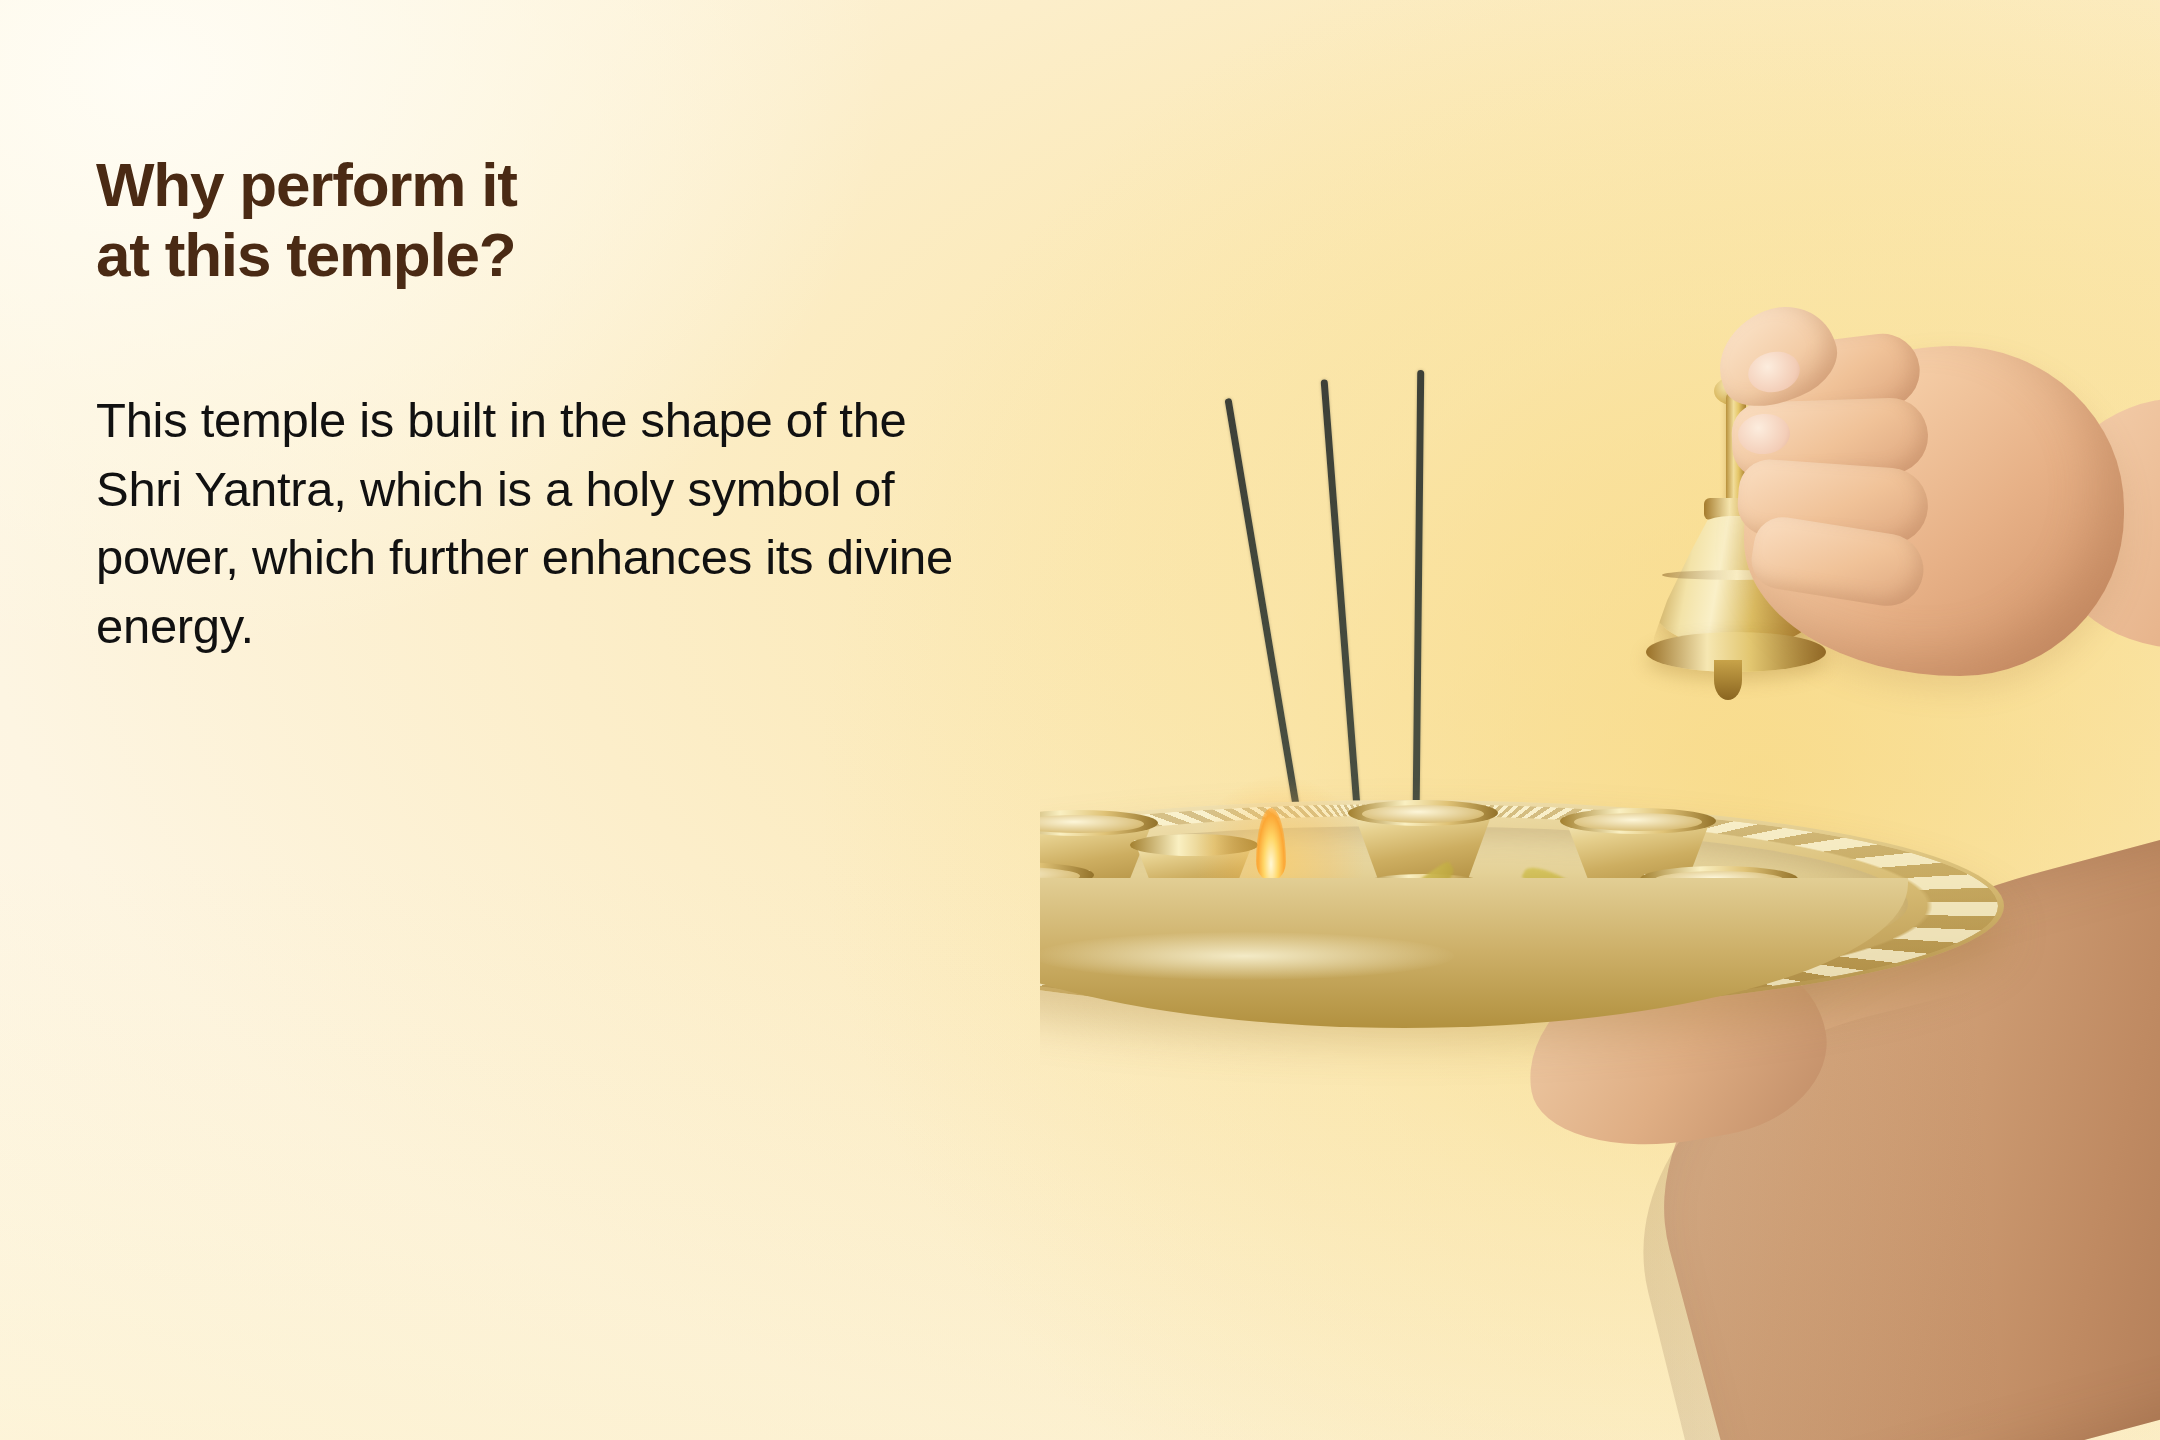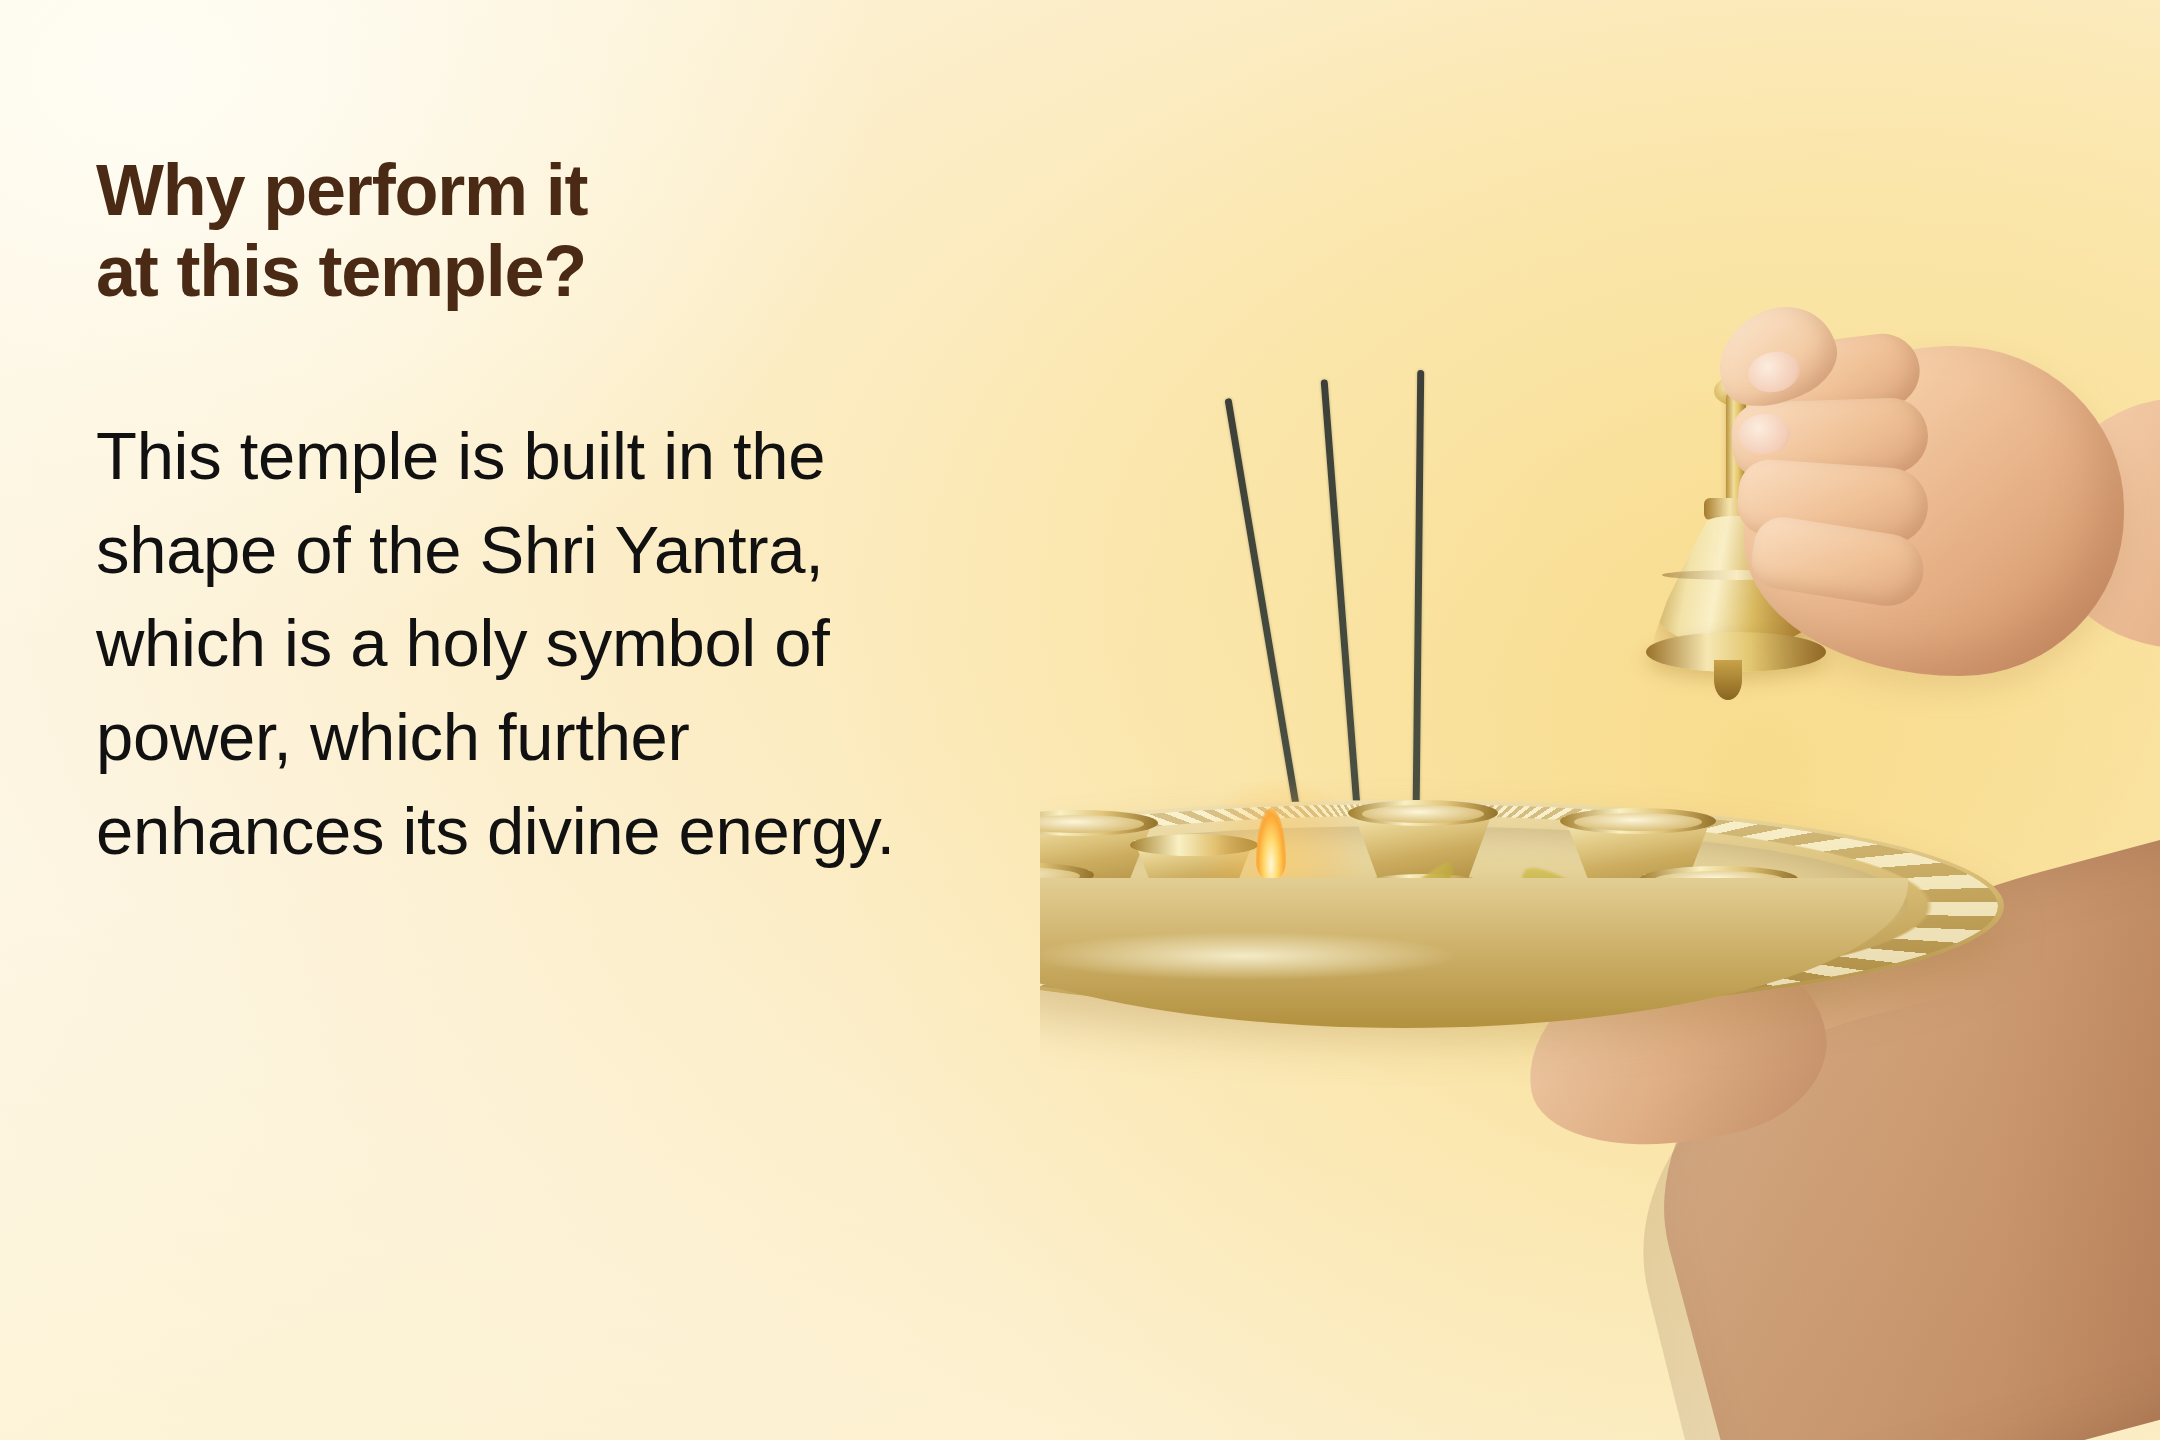--- a/index.html
+++ b/index.html
@@ -21,30 +21,30 @@
   .bg-corner-light{position:absolute;left:0;top:0;width:56%;height:62%;
     background:radial-gradient(75% 80% at 12% 8%, rgba(255,253,245,.95) 0%, rgba(254,250,234,.55) 46%, rgba(253,246,222,0) 82%);}
   .bg-bottom-warm{position:absolute;left:0;bottom:0;width:100%;height:40%;
     background:linear-gradient(to top, rgba(250,230,168,.30), rgba(250,230,168,0));}
 
   
   .text-col{position:absolute;left:96px;top:150px;width:1010px;}
   .headline{
     color:#4A2A14;
     font-weight:700;
-    font-size:72px;
+    font-size:62px;
     line-height:1.13;
     letter-spacing:-1.2px;
     margin:0 0 96px 0;
     white-space:pre-line;
   }
   .bodytext{
     color:#111111;
     font-weight:400;
-    font-size:67px;
+    font-size:49px;
     line-height:1.40;
     letter-spacing:-0.3px;
     margin:0;
     max-width:900px;
   }
 
   
   .photo{position:absolute;left:1040px;top:0;width:1120px;height:1440px;overflow:hidden;}
 
   

